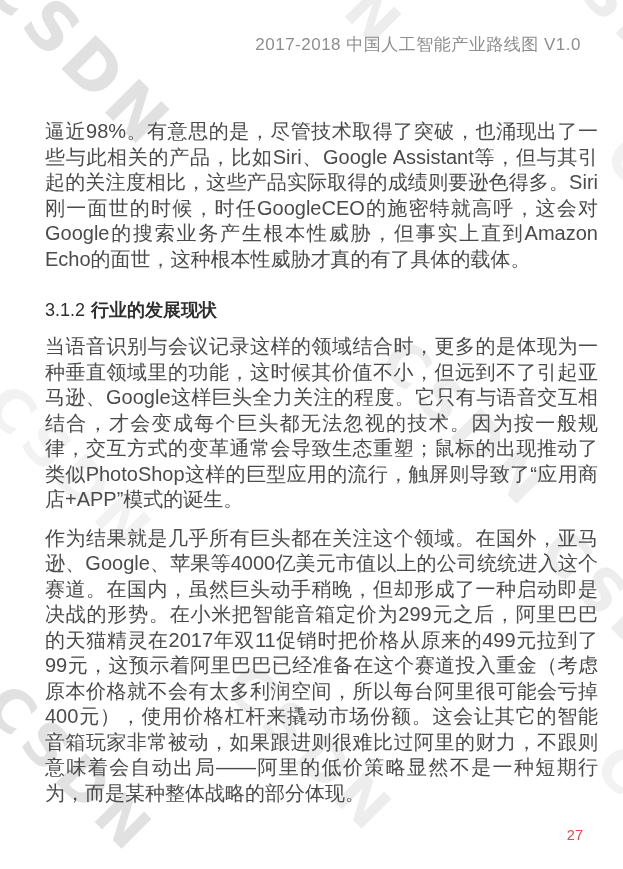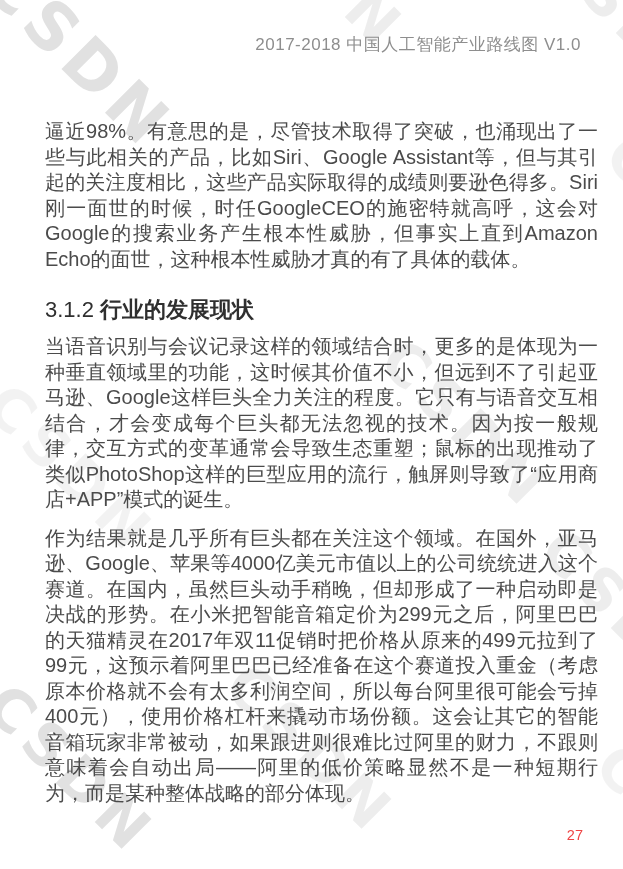--- a/index.html
+++ b/index.html
@@ -43,21 +43,21 @@
   }
   .content p{
     margin:0 0 13px 0;
     font-size:20px;line-height:25.5px;
     color:#4b4b4b;
     text-align:justify;
     text-justify:inter-ideograph;
   }
   .section-heading{
     margin:28px 0 14px 0;
-    font-size:22px;line-height:20px;
+    font-size:18px;line-height:20px;
     color:#2f2f2f;
   }
   .section-heading .sec-num{font-weight:400;margin-right:6px;}
   .section-heading .sec-title{font-weight:700;}
 </style>
 </head>
 <body>
 
 <div class="page">
 

